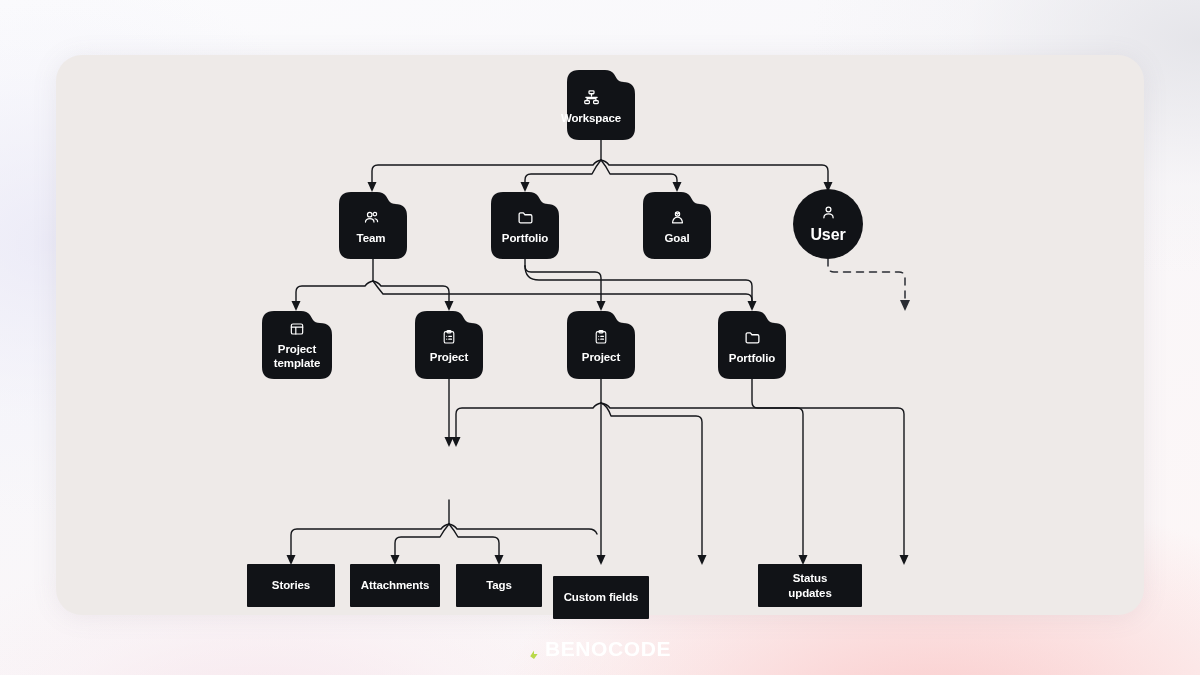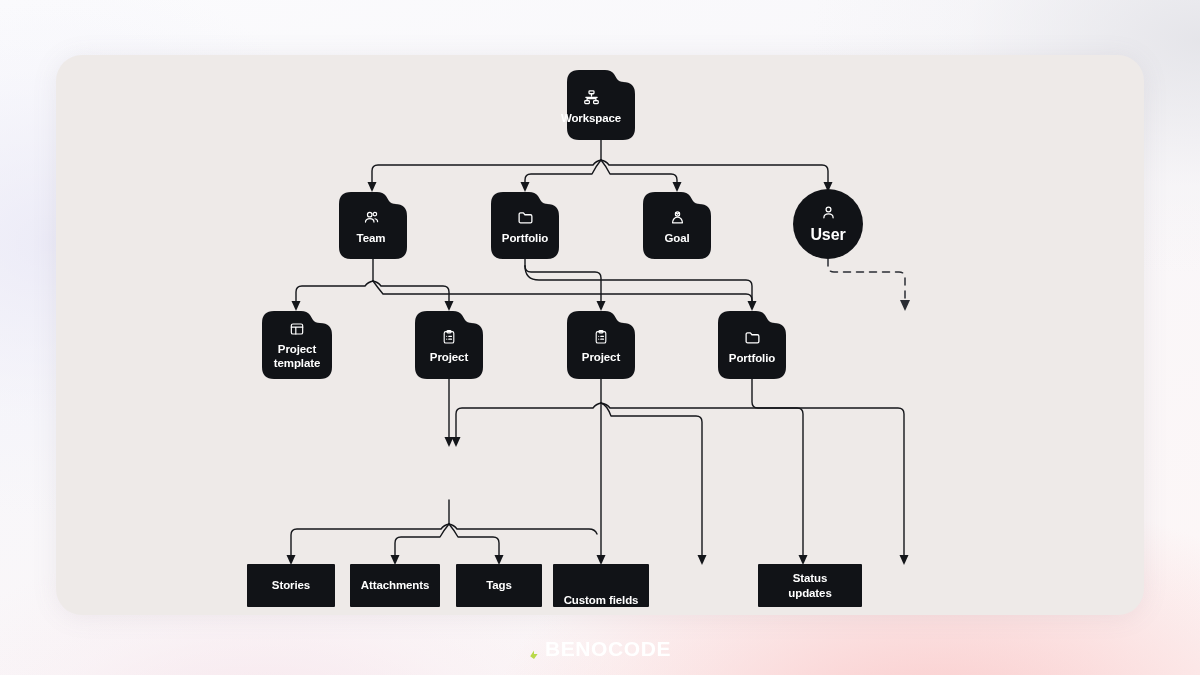--- a/index.html
+++ b/index.html
@@ -392,21 +392,21 @@
   </div>
 
   <div class="node rect" style="left:350px; top:564px; width:90px; height:43px;">
     <span class="lbl">Attachments</span>
   </div>
 
   <div class="node rect" style="left:456px; top:564px; width:86px; height:43px;">
     <span class="lbl">Tags</span>
   </div>
 
-  <div class="node rect" style="left:553px; top:564px; width:96px; height:43px;justify-content:flex-end;">
+  <div class="node rect" style="left:553px; top:576px; width:96px; height:43px;">
     <span class="lbl">Custom fields</span>
   </div>
 
 
   <div class="node rect" style="left:758px; top:564px; width:104px; height:43px;">
     <span class="lbl" style="white-space:pre-line;">Status
 updates</span>
   </div>
 
 

